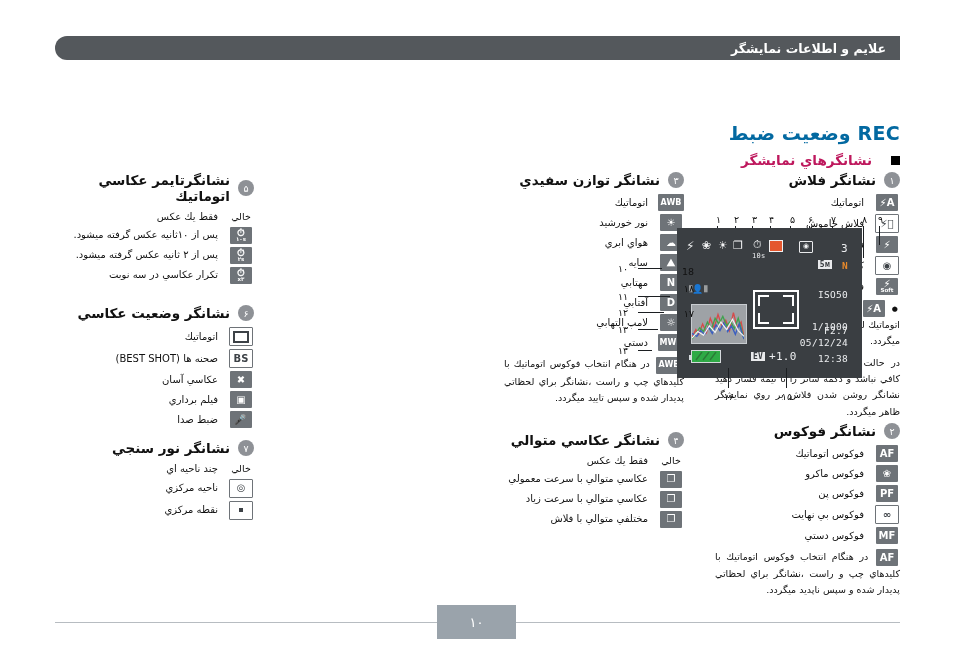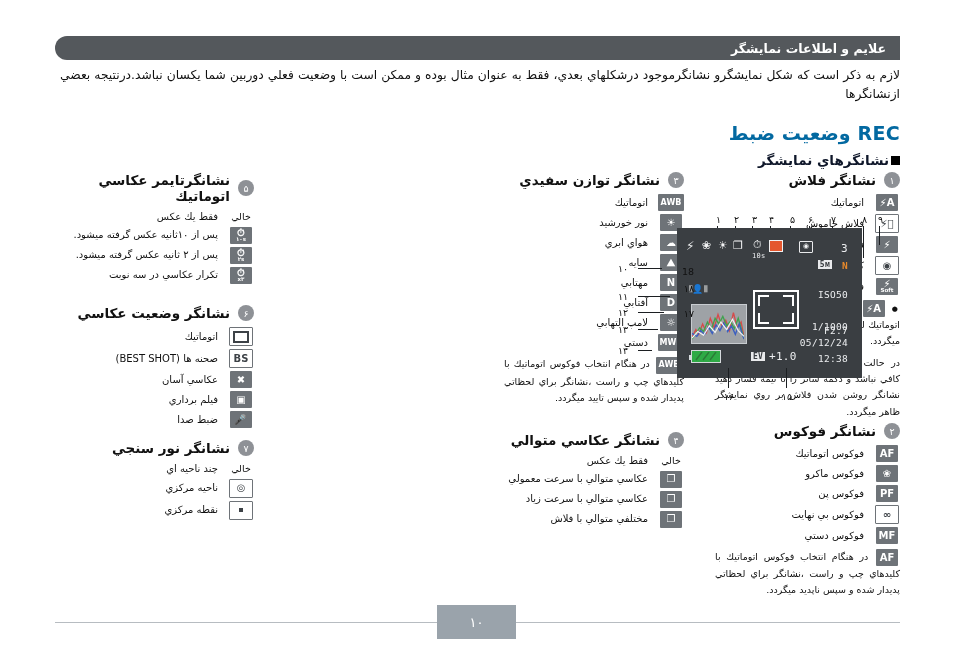--- a/index.html
+++ b/index.html
@@ -28,22 +28,22 @@
   .intro p.l3{text-align:center;}
 
   
   .rec-title{
     position:absolute;right:54px;top:122px;
     font-size:19px;font-weight:bold;color:#0369a1;letter-spacing:.3px;
   }
   .rec-title .lat{font-family:"DejaVu Sans","Liberation Sans",sans-serif;}
   .sub-title{
     position:absolute;right:54px;top:152px;
-    font-size:13.5px;font-weight:bold;color:#0f172a;
-    display:flex;align-items:center;gap:2px;justify-content:center;
+    font-size:13.5px;font-weight:bold;color:#be185d;
+    display:flex;align-items:center;gap:19px;justify-content:center;
   }
   .sq{display:inline-block;width:9px;height:9px;background:#000;}
 
   
   .col{position:absolute;}
   .col-head{
     display:flex;align-items:center;gap:8px;justify-content:flex-start;
     margin-bottom:6px;
   }
   .num-badge{
@@ -120,21 +120,20 @@
 </head>
 <body>
 
 <div class="page">
 
   <div class="banner">
     <div class="banner-title">علايم و اطلاعات نمايشگر</div>
   </div>
 
   <div class="intro">
-    <p class="l2">لازم به ذكر است كه شكل نمايشگرو نشانگرموجود درشكلهاي بعدي، فقط به عنوان مثال بوده و ممكن است با وضعيت فعلي دوربين شما يكسان نباشد.درنتيجه بعضي ازنشانگرها</p>
   </div>
 
   <div class="rec-title">
     <span class="lat">REC</span>
     <span>وضعيت ضبط</span>
   </div>
   <div class="sub-title">
     <span class="sq"></span>
     <span>نشانگرهاي نمايشگر</span>
   </div>

